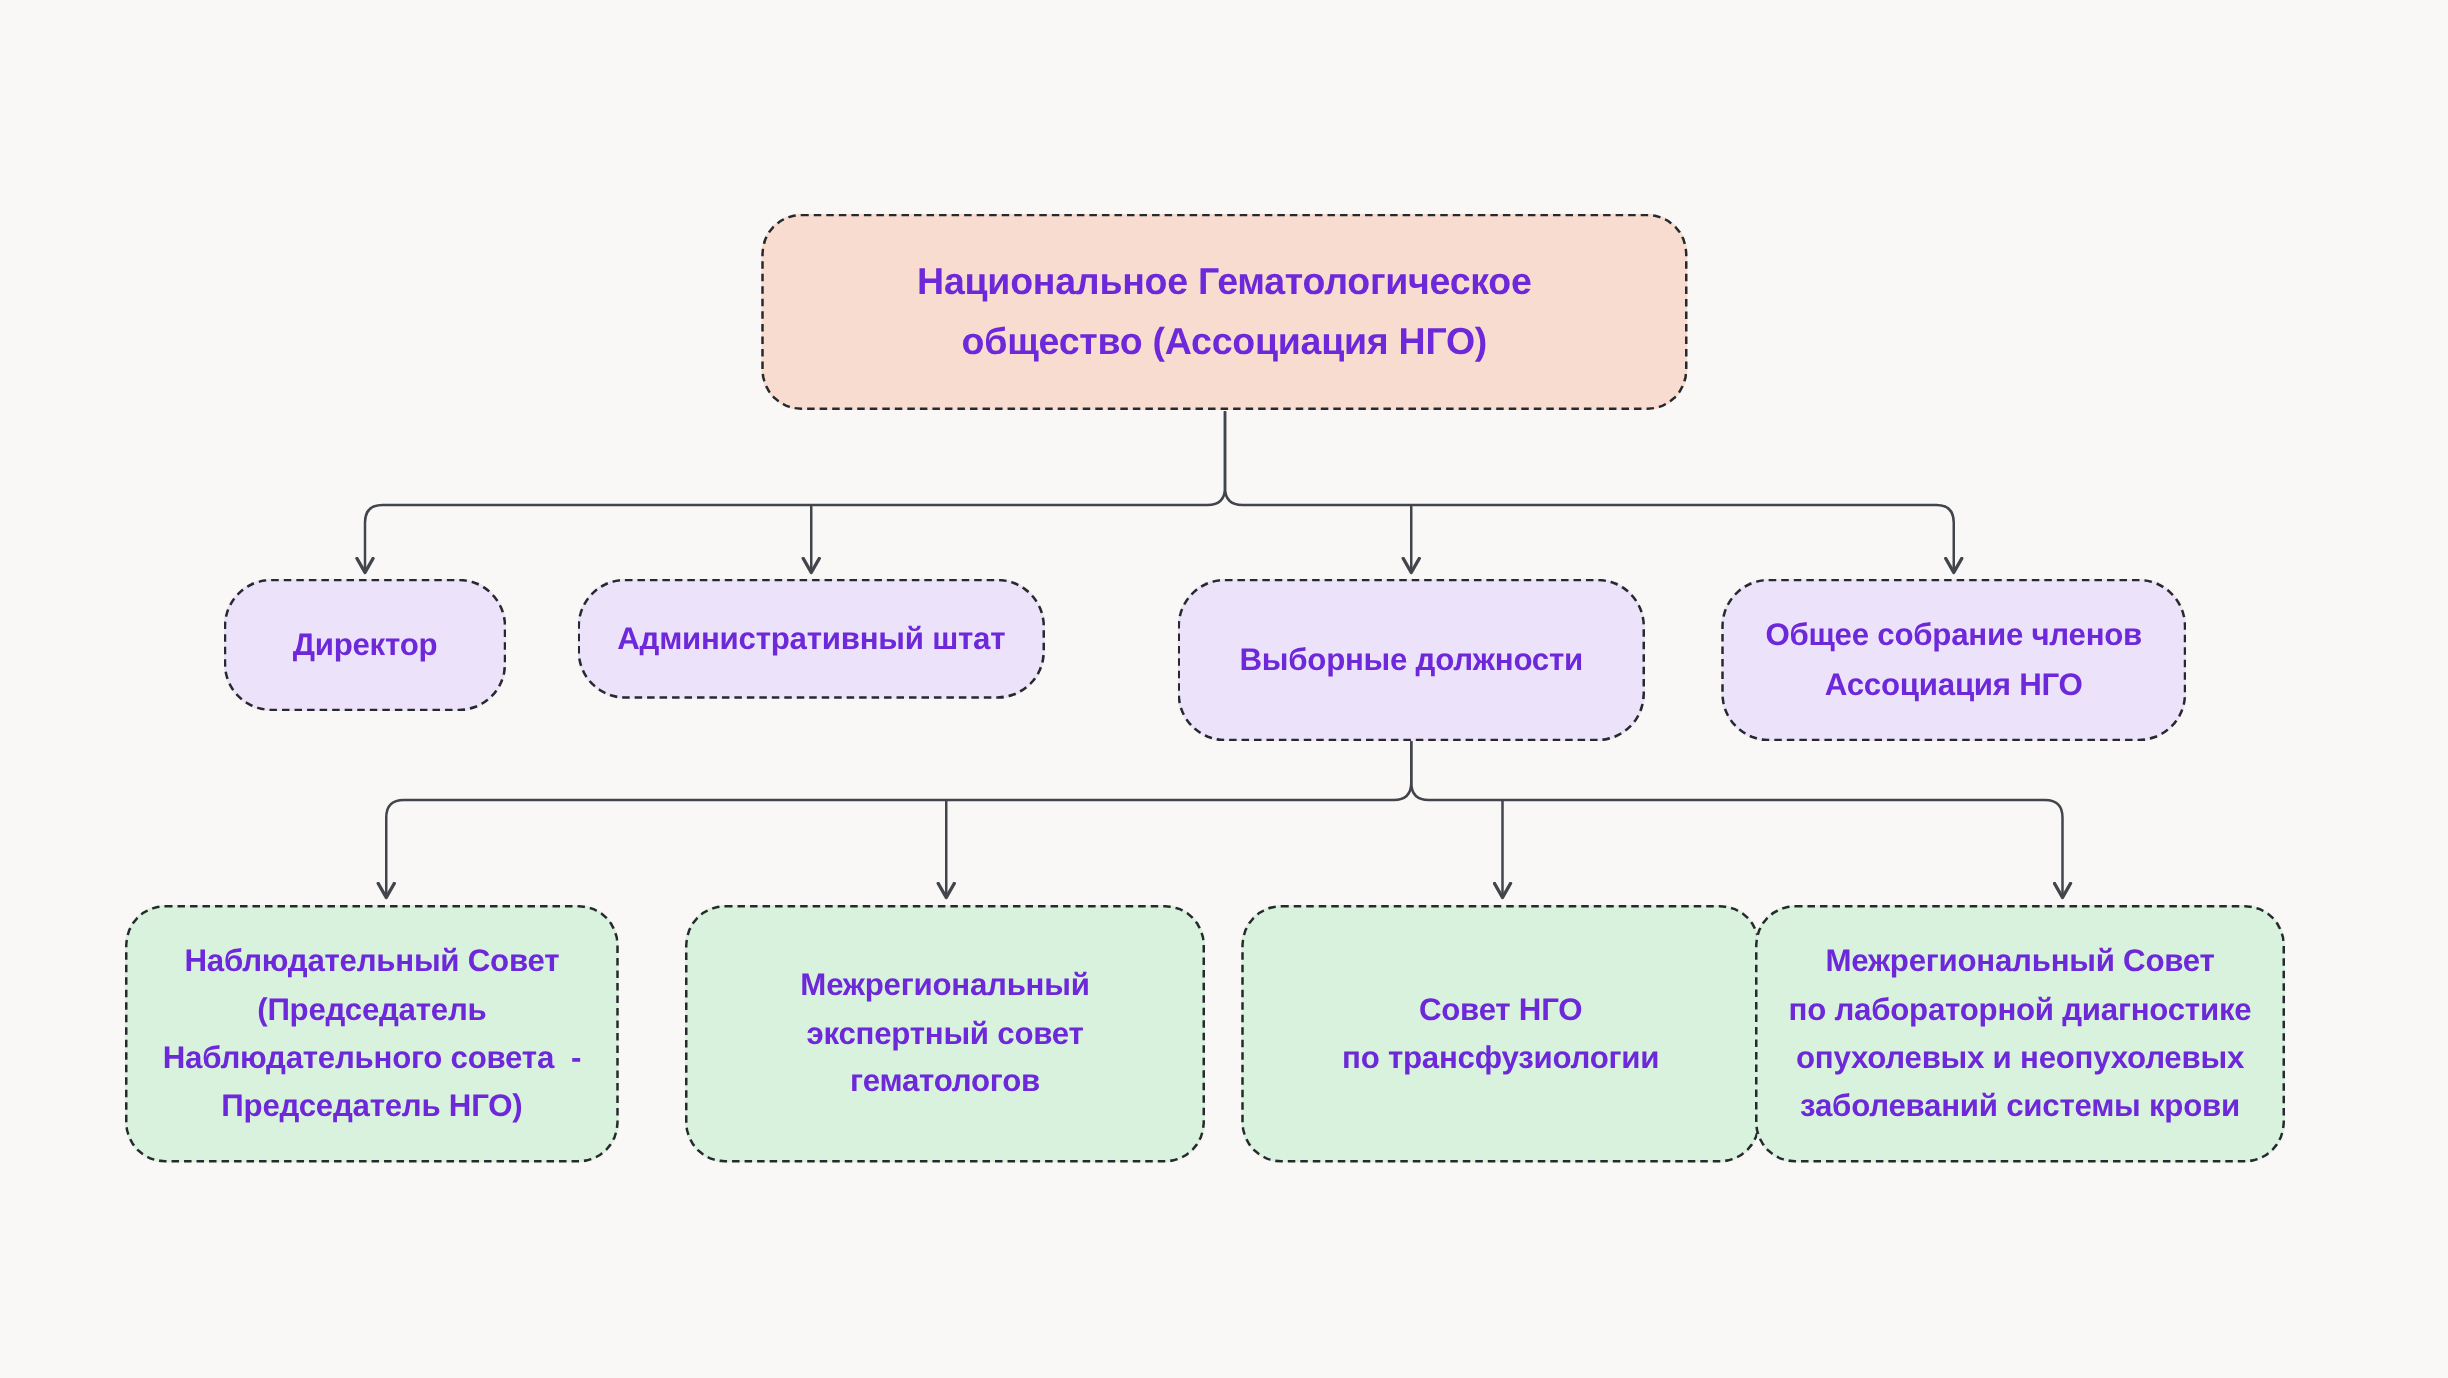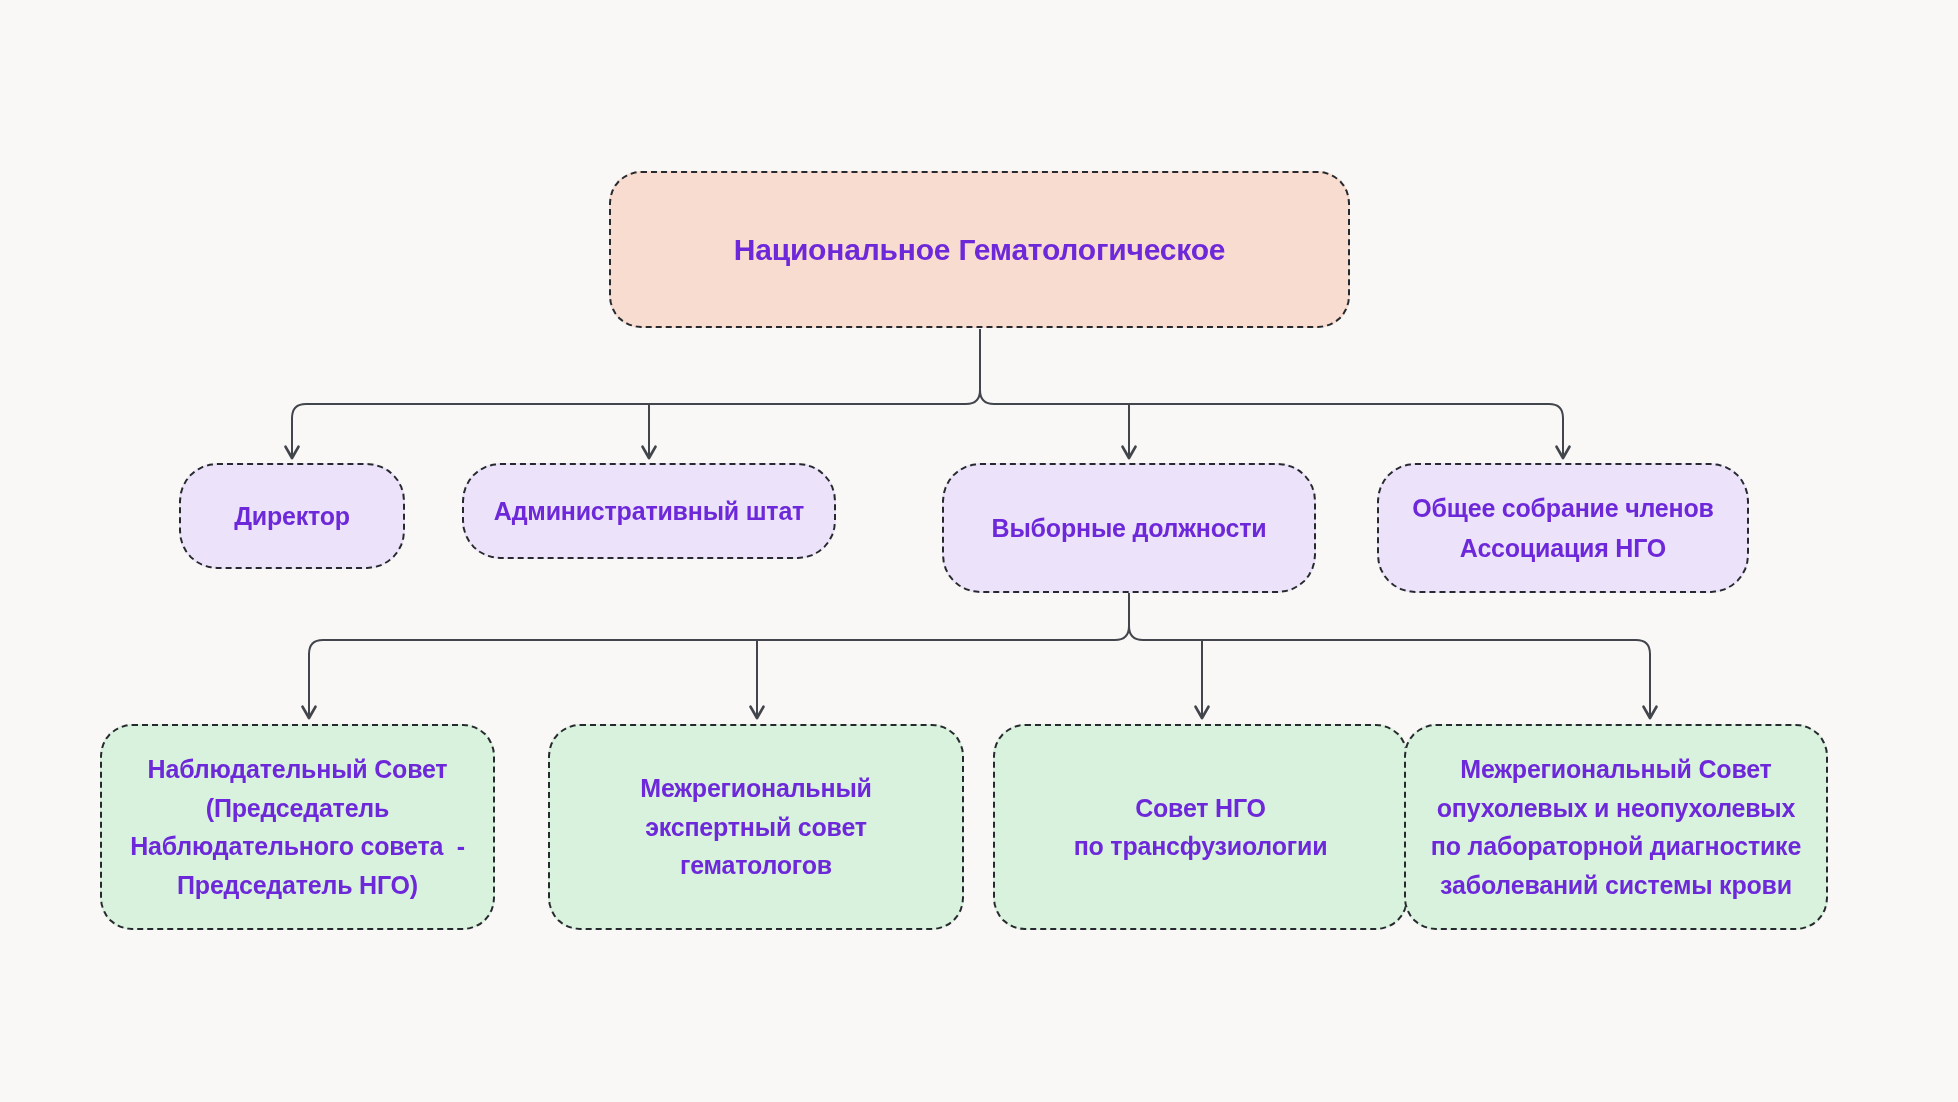--- a/index.html
+++ b/index.html
@@ -53,20 +53,21 @@
       <path d="M1129 571 L1129 626 Q1129 640 1115 640 L323 640 Q309 640 309 654 L309 718" marker-end="url(#arrow)"></path>
       <path d="M757 640 L757 718" marker-end="url(#arrow)"></path>
       <path d="M1202 640 L1202 718" marker-end="url(#arrow)"></path>
       <path d="M1129 571 L1129 626 Q1129 640 1143 640 L1636 640 Q1650 640 1650 654 L1650 718" marker-end="url(#arrow)"></path>
     </g>
   </svg>
 
   <div class="node root-node" style="left:609px;top:171px;width:741px;height:157px;">
     <div class="label">
         <div>Национальное Гематологическое</div>
+        <div>общество (Ассоциация НГО)</div>
       </div>
   </div>
 
   <div class="node lvl2-node" style="left:179px;top:463px;width:226px;height:106px;">
     <div class="label">
         <div>Директор</div>
       </div>
   </div>
 
   <div class="node lvl2-node" style="left:462px;top:463px;width:374px;height:96px;">
@@ -108,19 +109,19 @@
   <div class="node lvl3-node" style="left:993px;top:724px;width:415px;height:206px;">
     <div class="label">
         <div>Совет НГО</div>
         <div>по трансфузиологии</div>
       </div>
   </div>
 
   <div class="node lvl3-node" style="left:1404px;top:724px;width:424px;height:206px;">
     <div class="label">
         <div>Межрегиональный Совет</div>
+        <div>по лабораторной диагностике</div>
         <div>опухолевых и неопухолевых</div>
-        <div>по лабораторной диагностике</div>
         <div>заболеваний системы крови</div>
       </div>
   </div>
 
 </div>
 
 </body></html>

